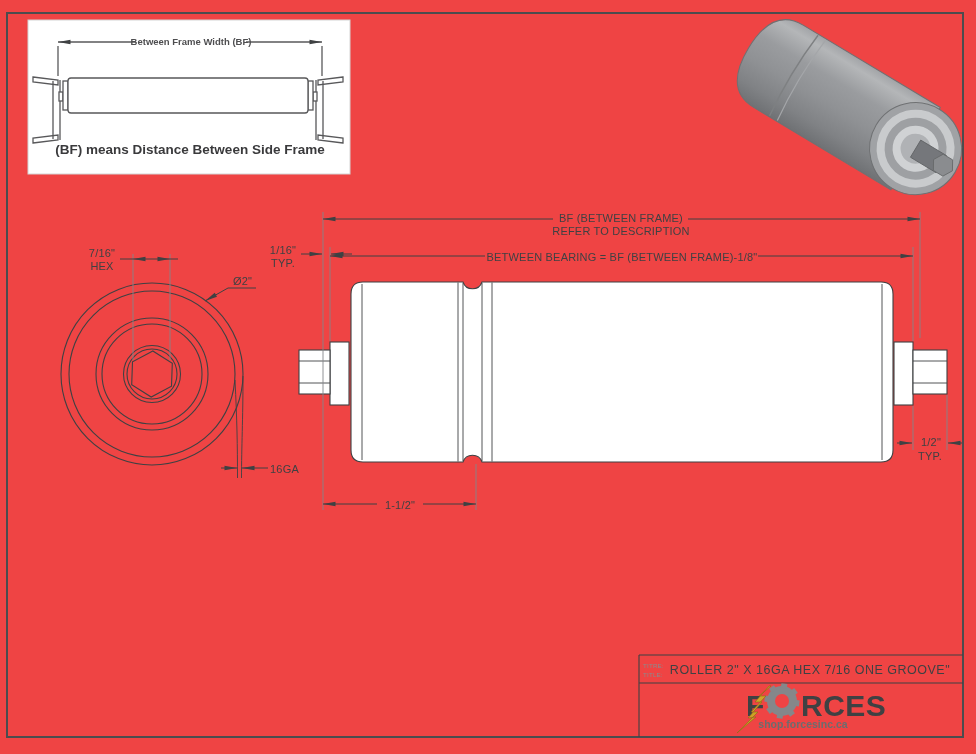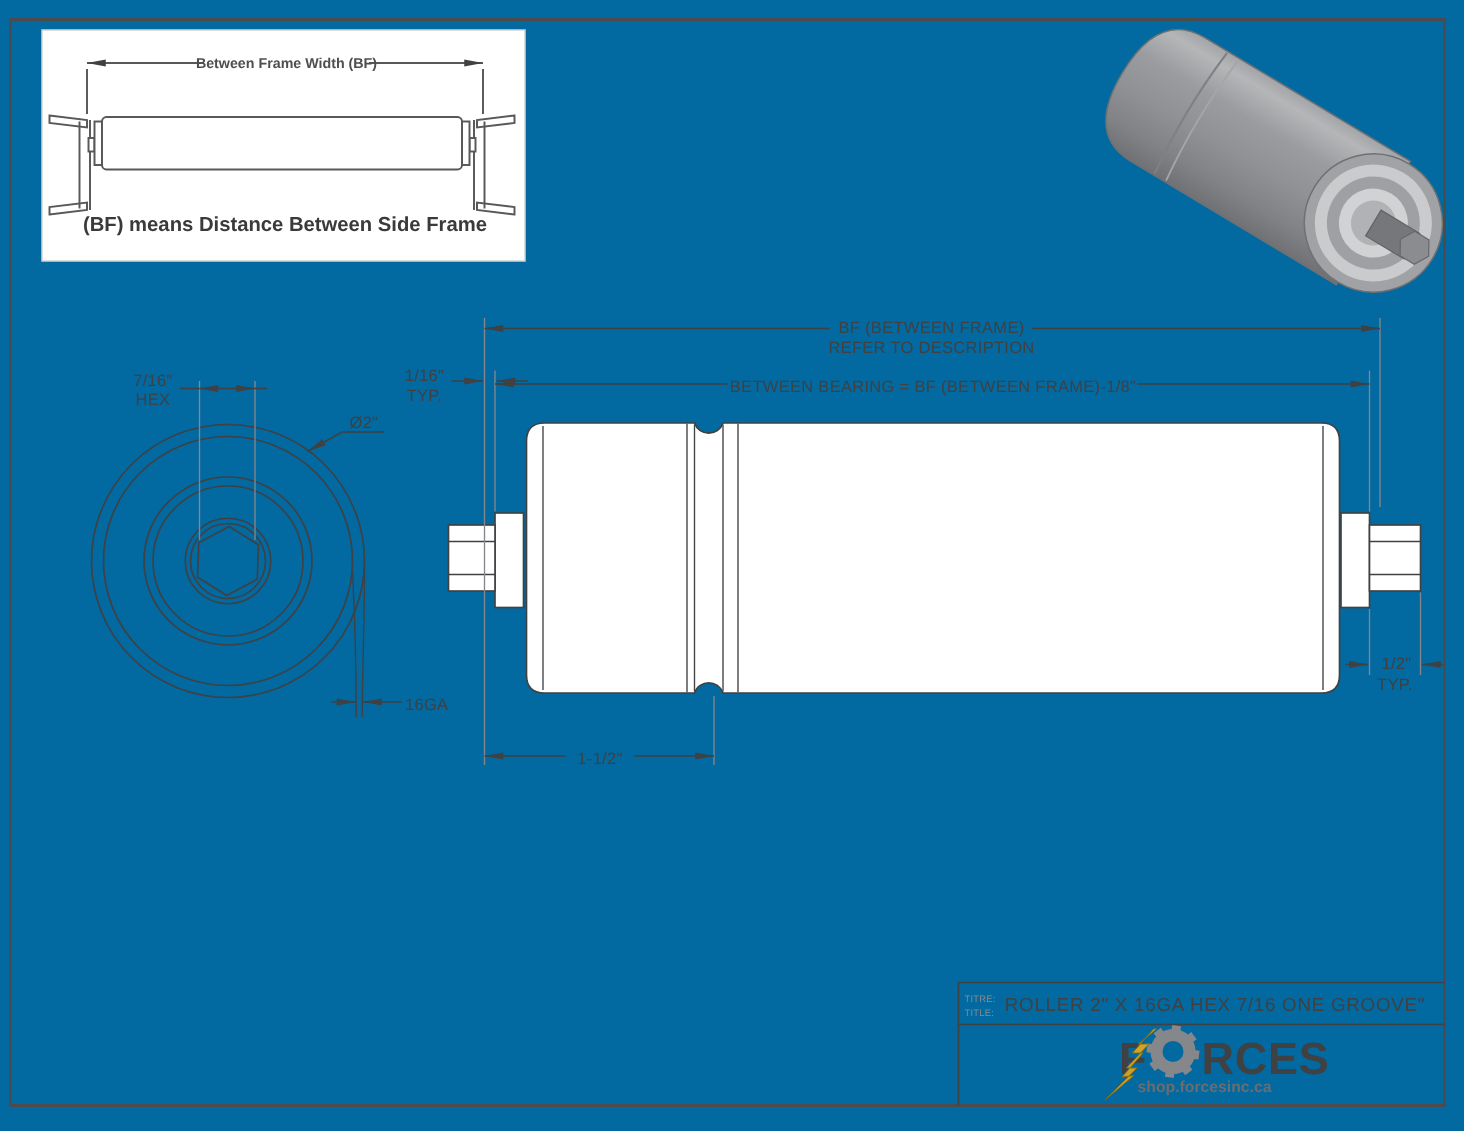--- a/index.html
+++ b/index.html
@@ -1,16 +1,16 @@
 <!DOCTYPE html>
 <html><head>
 <meta charset="utf-8">
 <style>
   html,body{margin:0;padding:0;background:#ffffff;}
-  .canvas{position:relative;width:976px;height:754px;background:#0369a1;overflow:hidden;}
+  .canvas{position:relative;width:976px;height:754px;background:#ef4444;overflow:hidden;}
   svg{display:block;}
   svg text{font-family:"Liberation Sans",sans-serif;fill:#3f4143;}
   .dimtxt{font-size:11px;letter-spacing:.2px;}
   .ctr{text-anchor:middle;}
   .ln{stroke:#3f4143;stroke-width:1.1;fill:none;}
   .lnthin{stroke:#3f4143;stroke-width:.9;fill:none;}
   .ext{stroke:#85878a;stroke-width:.9;fill:none;}
   .dim{stroke:#3f4143;stroke-width:1;fill:none;}
   .shape{stroke:#3f4143;stroke-width:1.1;fill:#ffffff;}
   .insetln{stroke:#58585a;stroke-width:1.3;fill:none;}

